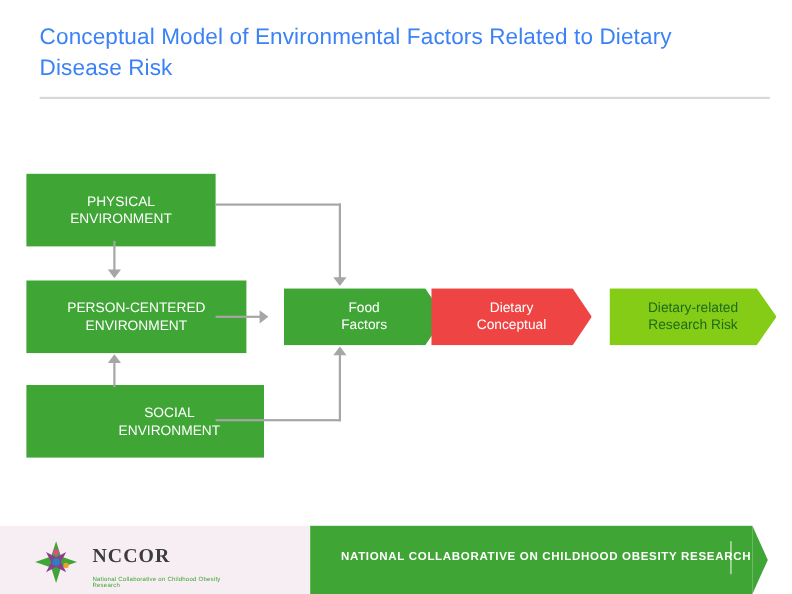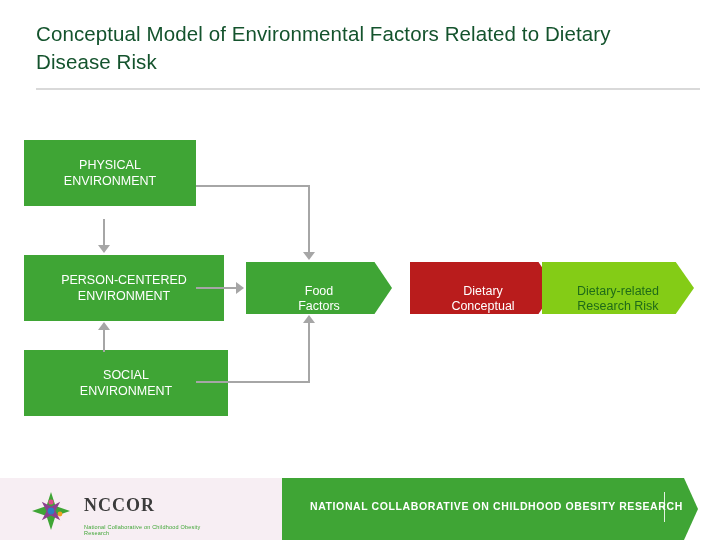--- a/index.html
+++ b/index.html
@@ -10,21 +10,21 @@
     overflow:hidden;
     position:relative;
   }
 
   
   #title-block{
     position:absolute;
     left:36px; top:20px; width:652px;
   }
   #title-text{
-    color:#14532d;
+    color:#3b82f6;
     font-size:20.5px;
     line-height:28px;
     font-weight:400;
     letter-spacing:0.1px;
   }
   #title-rule{
     position:absolute;
     left:36px; top:88px; width:664px; height:2px;
     background:#d9d9d9;
   }
@@ -42,41 +42,42 @@
     color:#ffffff;
     font-size:12.5px;
     line-height:16px;
     text-align:center;
     display:flex;
     align-items:center;
     justify-content:center;
   }
   .env-box span{display:block;}
 
-  #box-physical{ left:24px; top:40px; width:172px; height:66px;}
+  #box-physical{ left:24px; top:58px; width:172px; height:66px;}
   #box-person  { left:24px; top:155px; width:200px; height:66px;}
-  #box-social  { left:24px; top:250px; width:204px; height:66px;}
+  #box-social  { left:24px; top:250px; width:172px; height:66px;padding-left:44px;}
 
   
   .chev{
     position:absolute;
     height:52px;
     display:flex;
-    align-items:flex-end;
+    align-items:center;
     justify-content:center;
     text-align:center;
     font-size:12.5px;
     line-height:15px;
     color:#ffffff;
+    margin-left:12px;
   }
   .chev span{display:block;}
 
   #chev-food   { left:246px; top:162px; width:146px; background:#3fa535;
                  clip-path:polygon(0 0, 88% 0, 100% 50%, 88% 100%, 0 100%); }
-  #chev-consume{ left:410px; top:162px; width:146px; background:#b91c1c;
+  #chev-consume{ left:380px; top:162px; width:146px; background:#ef4444;
                  clip-path:polygon(0 0, 88% 0, 100% 50%, 88% 100%, 0 100%); }
   #chev-risk   { left:542px; top:162px; width:152px; background:#84cc16; color:#1f6b18;
                  clip-path:polygon(0 0, 88% 0, 100% 50%, 88% 100%, 0 100%); }
 
   
   .line{ position:absolute; background:#a6a6a6; }
   .arrow-up, .arrow-down, .arrow-right{
     position:absolute; width:0; height:0;
   }
   .arrow-down{

